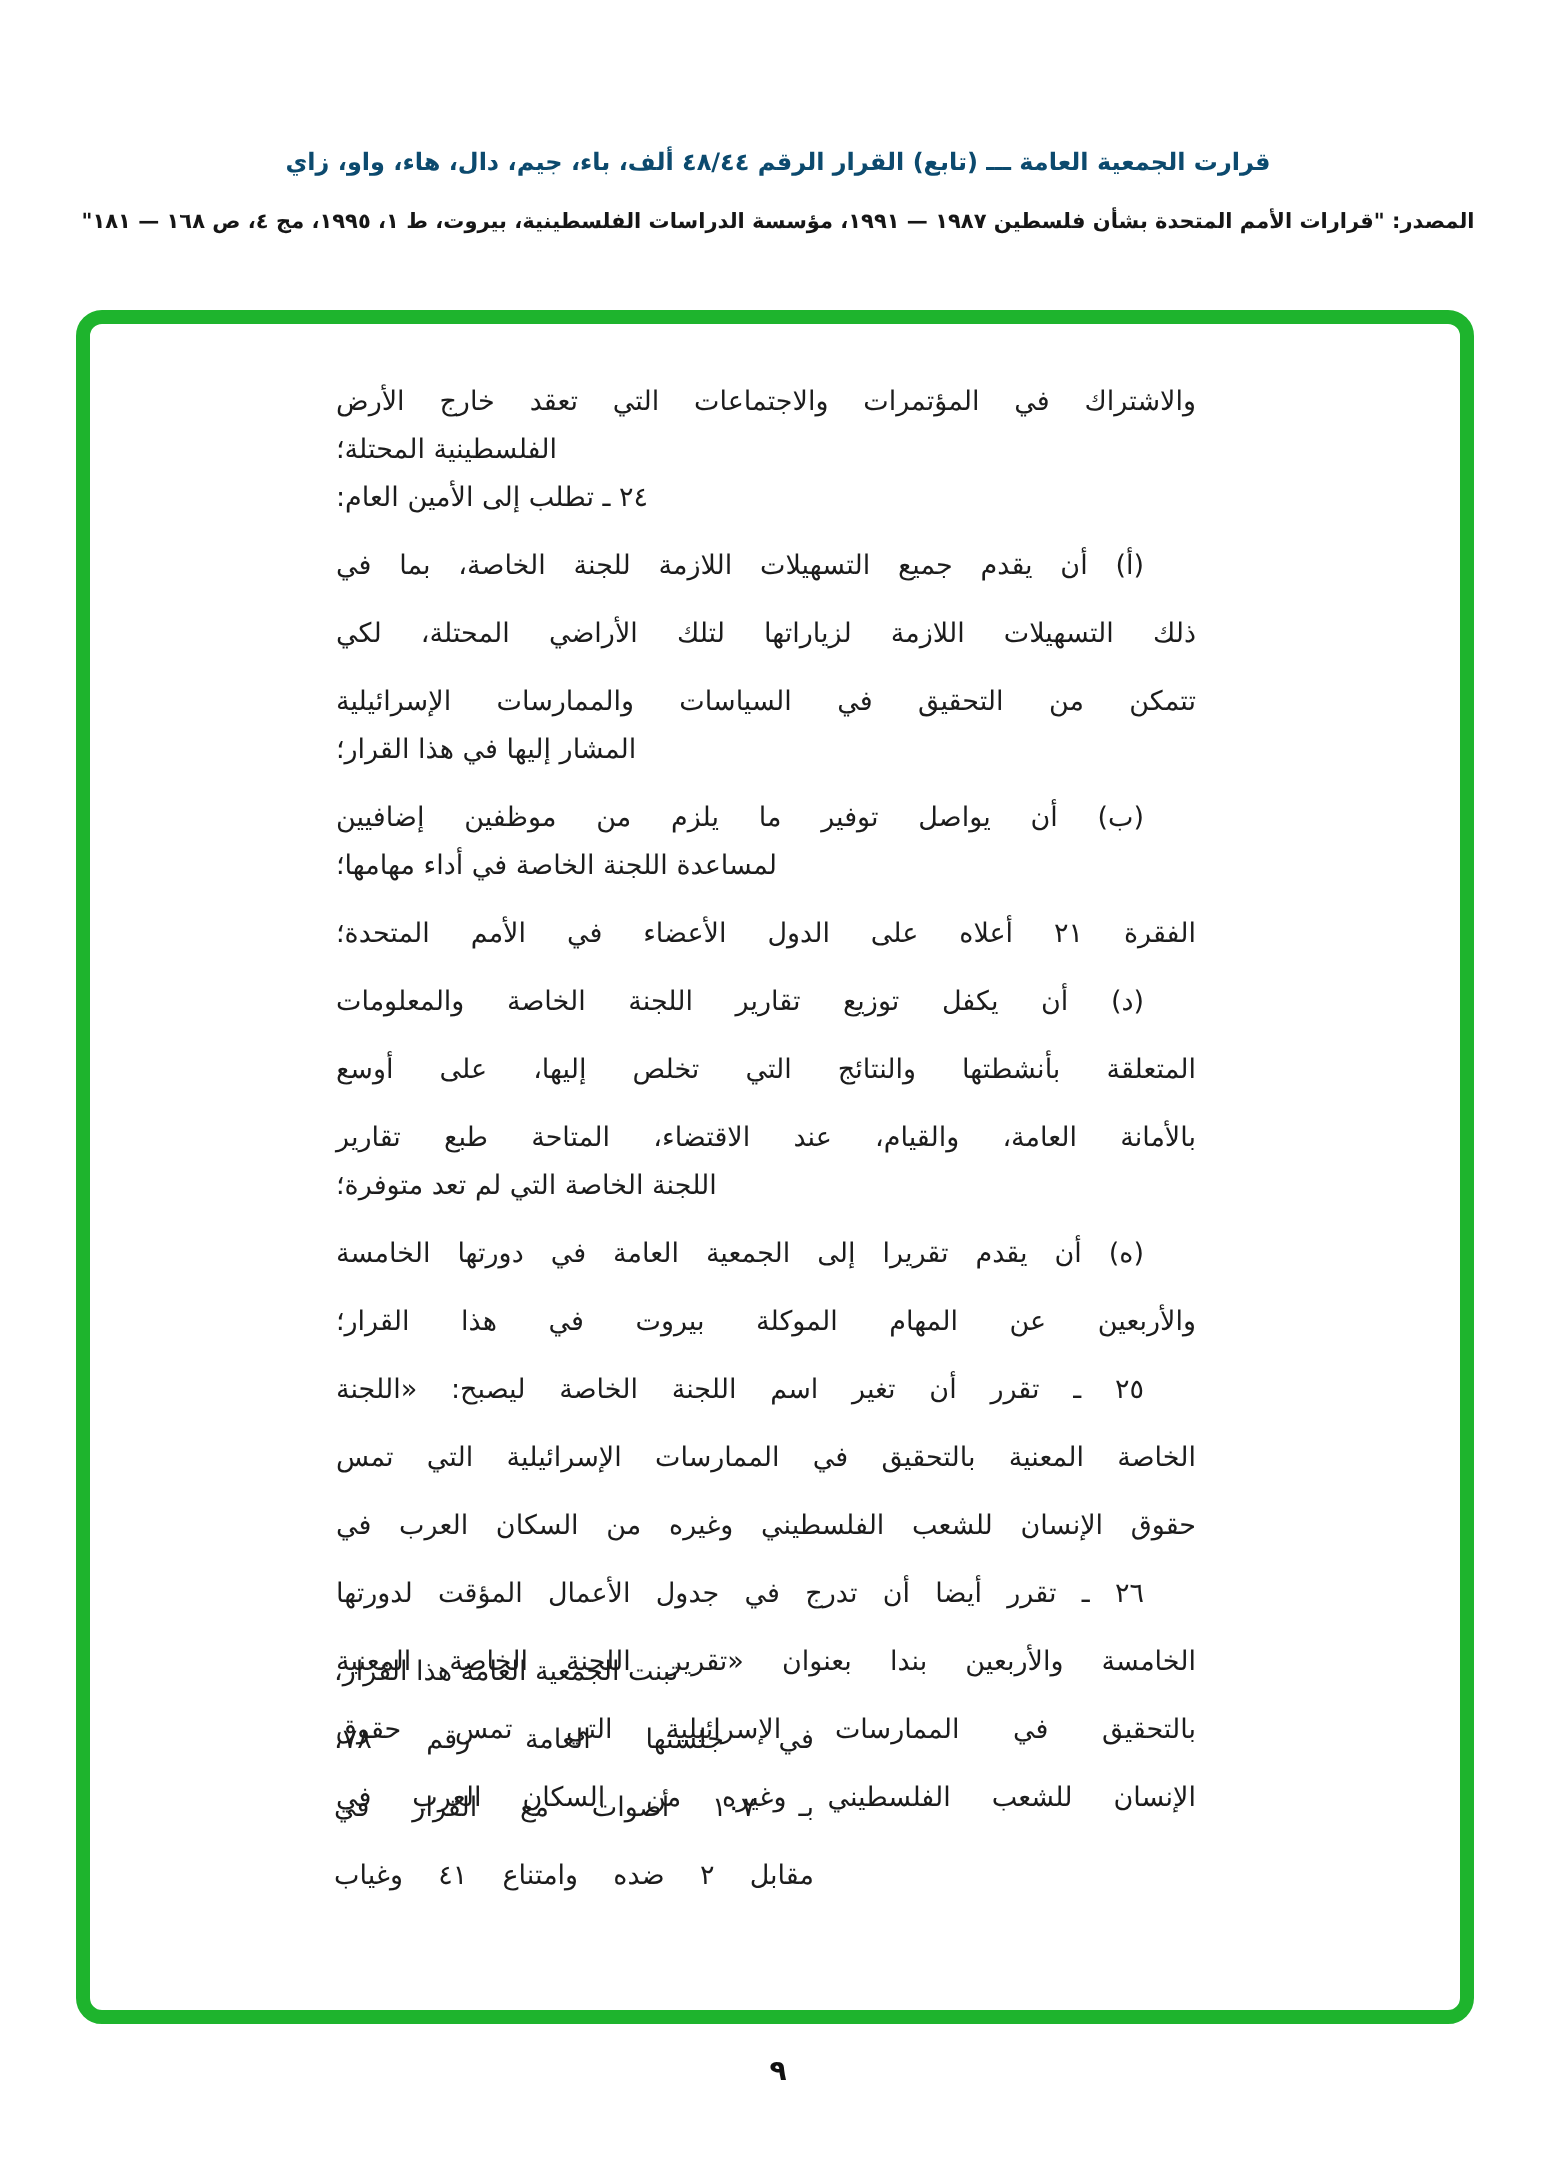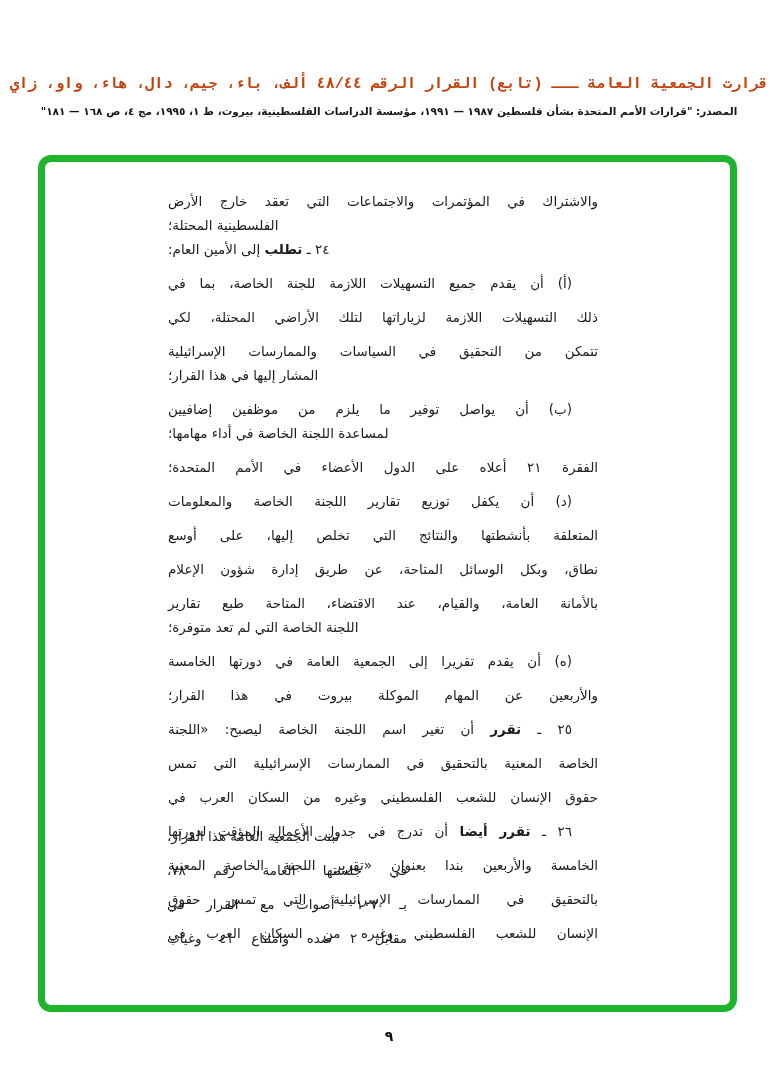--- a/index.html
+++ b/index.html
@@ -7,23 +7,22 @@
     width:778px;height:1092px;
     background:#ffffff;
     position:relative;
     font-family:"DejaVu Sans",sans-serif;
     color:#1a1a1a;
     overflow:hidden;
   }
   .hdr-title{
     position:absolute;top:74px;left:0;right:0;
     text-align:center;direction:rtl;
-    font-size:15px;font-weight:bold;color:#c2410c;
+    font-size:12px;font-weight:bold;color:#0c4a6e;
     letter-spacing:0.2px;
-    font-family:Liberation Mono, monospace;
   }
   .hdr-source{
     position:absolute;top:105px;left:0;right:0;
     text-align:center;direction:rtl;
     font-size:10.5px;font-weight:bold;color:#161616;
   }
   .decree-box{
     position:absolute;left:38px;top:155px;
     width:685px;height:843px;
     border:7px solid #1eb42d;
@@ -33,21 +32,21 @@
   .body-col{
     position:absolute;left:168px;top:179px;width:430px;
     direction:rtl;font-size:13.5px;color:#1c1c1c;
   }
   .line{
     height:24px;line-height:24px;white-space:nowrap;overflow:visible;
   }
   .line.justify{text-align:justify;text-align-last:justify;text-justify:inter-word;margin-top:10px;}
   .line.end{text-align:left;}
   .line.indent{padding-right:26px;}
-  .b{font-weight:bold;}
+  .b{font-weight:normal;}
   .note-col{
     position:absolute;left:167px;top:824px;width:240px;
     direction:rtl;font-size:13.5px;color:#1c1c1c;
   }
   .page-num{
     position:absolute;top:1028px;left:0;right:0;
     text-align:center;font-size:14px;font-weight:bold;color:#111;
   }
 </style>
 </head>
@@ -65,21 +64,20 @@
     <div class="line end indent"><span>٢٤ ـ </span><span class="b">تطلب</span><span> إلى الأمين العام:</span></div>
     <div class="line justify indent"><span>(أ) أن يقدم جميع التسهيلات اللازمة للجنة الخاصة، بما في</span></div>
     <div class="line justify"><span>ذلك التسهيلات اللازمة لزياراتها لتلك الأراضي المحتلة، لكي</span></div>
     <div class="line justify"><span>تتمكن من التحقيق في السياسات والممارسات الإسرائيلية</span></div>
     <div class="line end"><span>المشار إليها في هذا القرار؛</span></div>
     <div class="line justify indent"><span>(ب) أن يواصل توفير ما يلزم من موظفين إضافيين</span></div>
     <div class="line end"><span>لمساعدة اللجنة الخاصة في أداء مهامها؛</span></div>
     <div class="line justify"><span>الفقرة ٢١ أعلاه على الدول الأعضاء في الأمم المتحدة؛</span></div>
     <div class="line justify indent"><span>(د) أن يكفل توزيع تقارير اللجنة الخاصة والمعلومات</span></div>
     <div class="line justify"><span>المتعلقة بأنشطتها والنتائج التي تخلص إليها، على أوسع</span></div>
-    <div class="line justify"><span>نطاق، وبكل الوسائل المتاحة، عن طريق إدارة شؤون الإعلام</span></div>
     <div class="line justify"><span>بالأمانة العامة، والقيام، عند الاقتضاء، المتاحة طبع تقارير</span></div>
     <div class="line end"><span>اللجنة الخاصة التي لم تعد متوفرة؛</span></div>
     <div class="line justify indent"><span>(ه) أن يقدم تقريرا إلى الجمعية العامة في دورتها الخامسة</span></div>
     <div class="line justify"><span>والأربعين عن المهام الموكلة بيروت في هذا القرار؛</span></div>
     <div class="line justify indent"><span>٢٥ ـ </span><span class="b">تقرر</span><span> أن تغير اسم اللجنة الخاصة ليصبح: «اللجنة</span></div>
     <div class="line justify"><span>الخاصة المعنية بالتحقيق في الممارسات الإسرائيلية التي تمس</span></div>
     <div class="line justify"><span>حقوق الإنسان للشعب الفلسطيني وغيره من السكان العرب في</span></div>
     <div class="line justify indent"><span>٢٦ ـ </span><span class="b">تقرر أيضا</span><span> أن تدرج في جدول الأعمال المؤقت لدورتها</span></div>
     <div class="line justify"><span>الخامسة والأربعين بندا بعنوان «تقرير اللجنة الخاصة المعنية</span></div>
     <div class="line justify"><span>بالتحقيق في الممارسات الإسرائيلية التي تمس حقوق</span></div>

